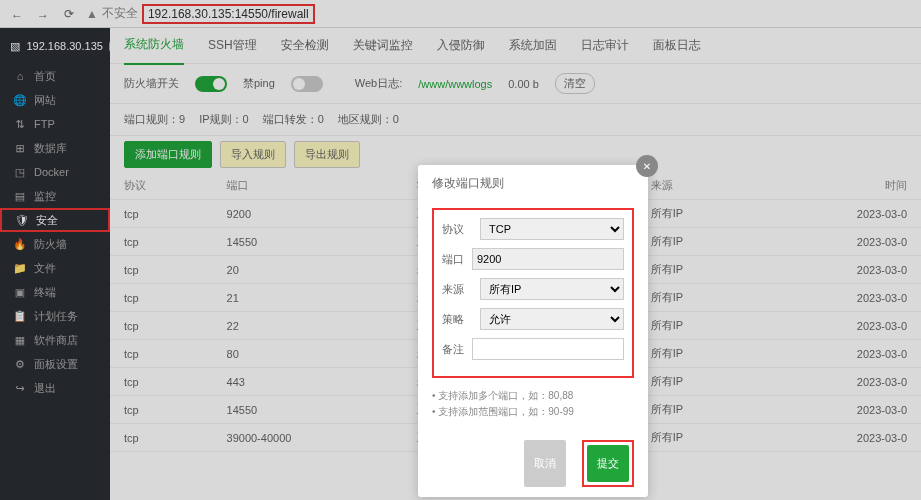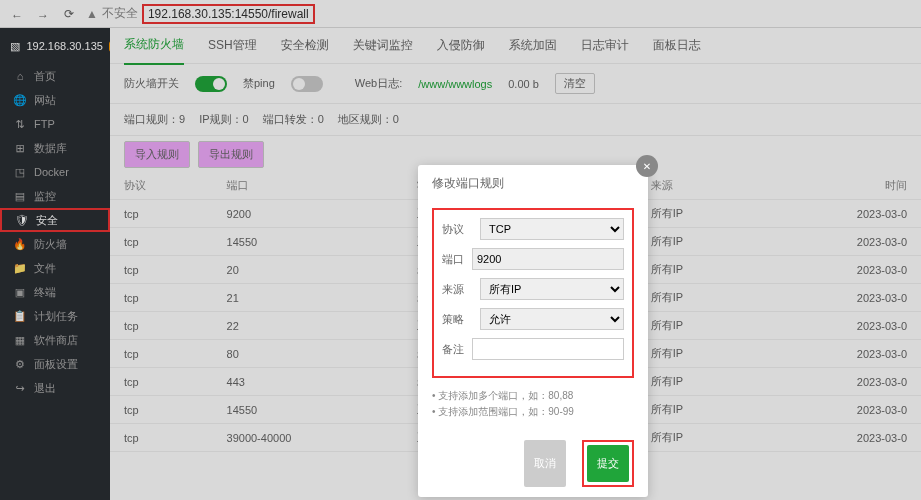--- a/index.html
+++ b/index.html
@@ -20,25 +20,25 @@
 .tab{cursor:pointer;padding:10px 0}
 .tab.active{color:#20a53a;border-bottom:2px solid #20a53a}
 .toolbar{height:40px;display:flex;align-items:center;padding:0 14px;gap:16px;border-bottom:1px solid #eee;font-size:11px}
 .switch{width:32px;height:16px;border-radius:8px;position:relative;display:inline-block}
 .switch.on{background:#20a53a}
 .switch.off{background:#ccc}
 .switch::after{content:"";position:absolute;width:12px;height:12px;border-radius:50%;background:#fff;top:2px}
 .switch.on::after{right:2px}
 .switch.off::after{left:2px}
 .link{color:#20a53a;cursor:pointer}
-.btn-sm{padding:2px 8px;border:1px solid #ccc;border-radius:2px;cursor:pointer;background:#fff}
+.btn-sm{padding:2px 8px;border:1px solid #ccc;border-radius:10px;cursor:pointer;background:#fff}
 .subtabs{height:32px;display:flex;align-items:center;padding:0 14px;gap:14px;font-size:11px;border-bottom:1px solid #eee}
 .subtab{cursor:pointer}
 .actions{height:36px;display:flex;align-items:center;padding:0 14px;gap:8px}
-.btn{padding:5px 10px;border-radius:2px;cursor:pointer;font-size:11px;border:1px solid #ccc;background:#f0abfc}
+.btn{padding:5px 10px;border-radius:2px;cursor:pointer;font-size:11px;border:1px solid #ccc;background:#fef9c3}
 .btn.primary{background:#20a53a;color:#fff;border-color:#20a53a}
 table{width:100%;border-collapse:collapse;font-size:11px}
 th,td{text-align:left;padding:6px 14px;border-bottom:1px solid #f0f0f0}
 th{color:#888;font-weight:normal}
 .allow{color:#20a53a}
 .overlay{position:absolute;inset:0;background:rgba(0,0,0,0.15)}
 .modal{position:absolute;left:418px;top:165px;width:230px;background:#fff;border-radius:3px;box-shadow:0 2px 12px rgba(0,0,0,0.2)}
 .modal-head{padding:10px 14px;font-size:12px;display:flex;justify-content:space-between;align-items:center}
 .close{position:absolute;right:-10px;top:-10px;width:22px;height:22px;border-radius:50%;background:#888;color:#fff;display:flex;align-items:center;justify-content:center;cursor:pointer;font-size:10px}
 .modal-body{padding:6px 14px}
@@ -154,20 +154,21 @@
       <span>0.00 b</span>
       <span class="btn-sm">清空</span>
     </div>
     <div class="subtabs" id="subtabs">
         <span class="subtab">端口规则：9</span>
         <span class="subtab">IP规则：0</span>
         <span class="subtab">端口转发：0</span>
         <span class="subtab">地区规则：0</span>
       </div>
     <div class="actions">
+      <span class="btn primary">添加端口规则</span>
       <span class="btn">导入规则</span>
       <span class="btn">导出规则</span>
     </div>
     <table>
       <thead>
           <tr id="thead-row">
             <th>协议</th>
             <th>端口</th>
             <th>状态 ⓘ</th>
             <th>策略</th>

